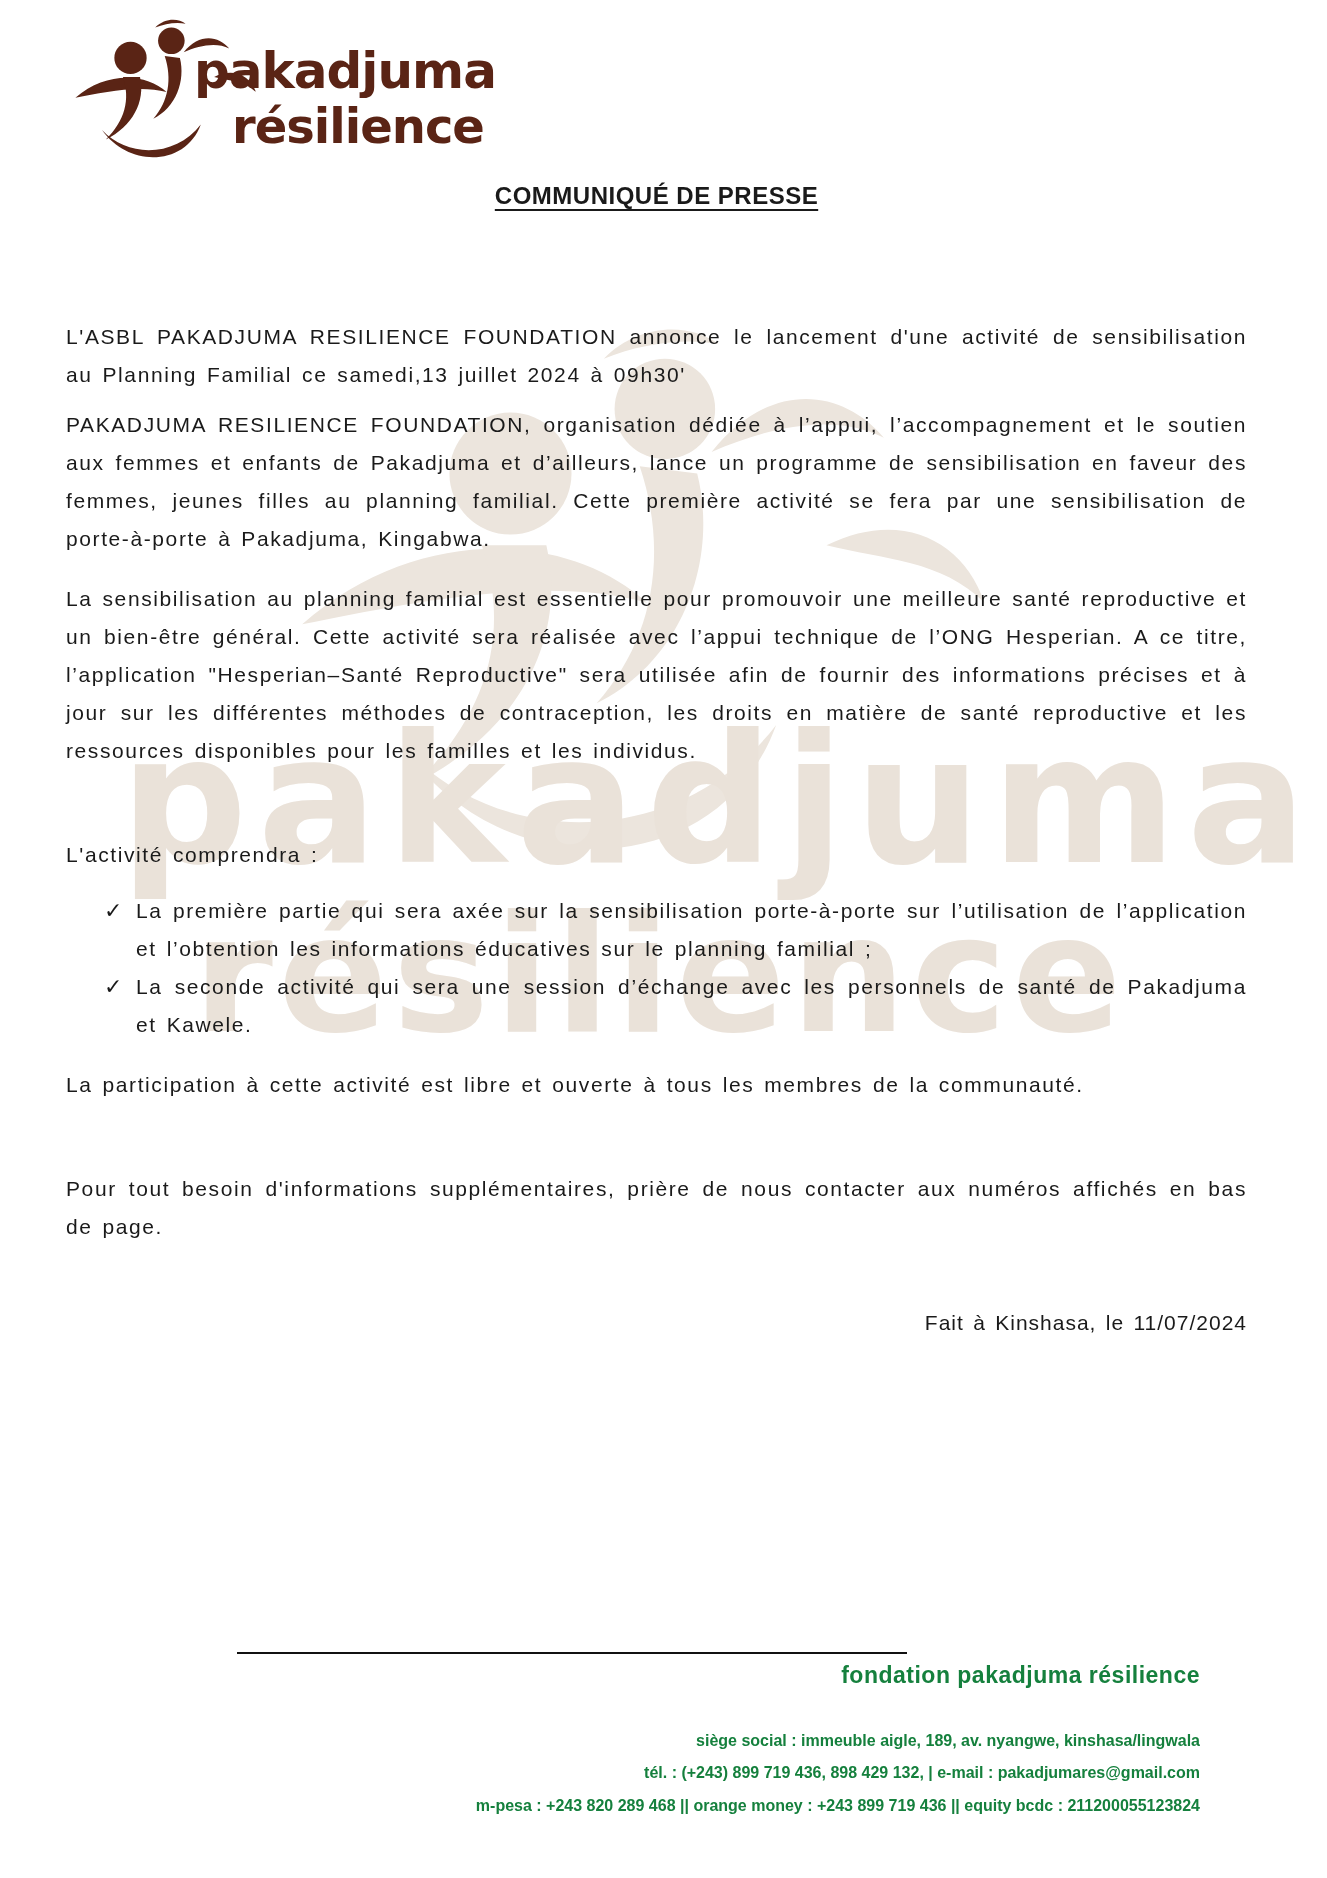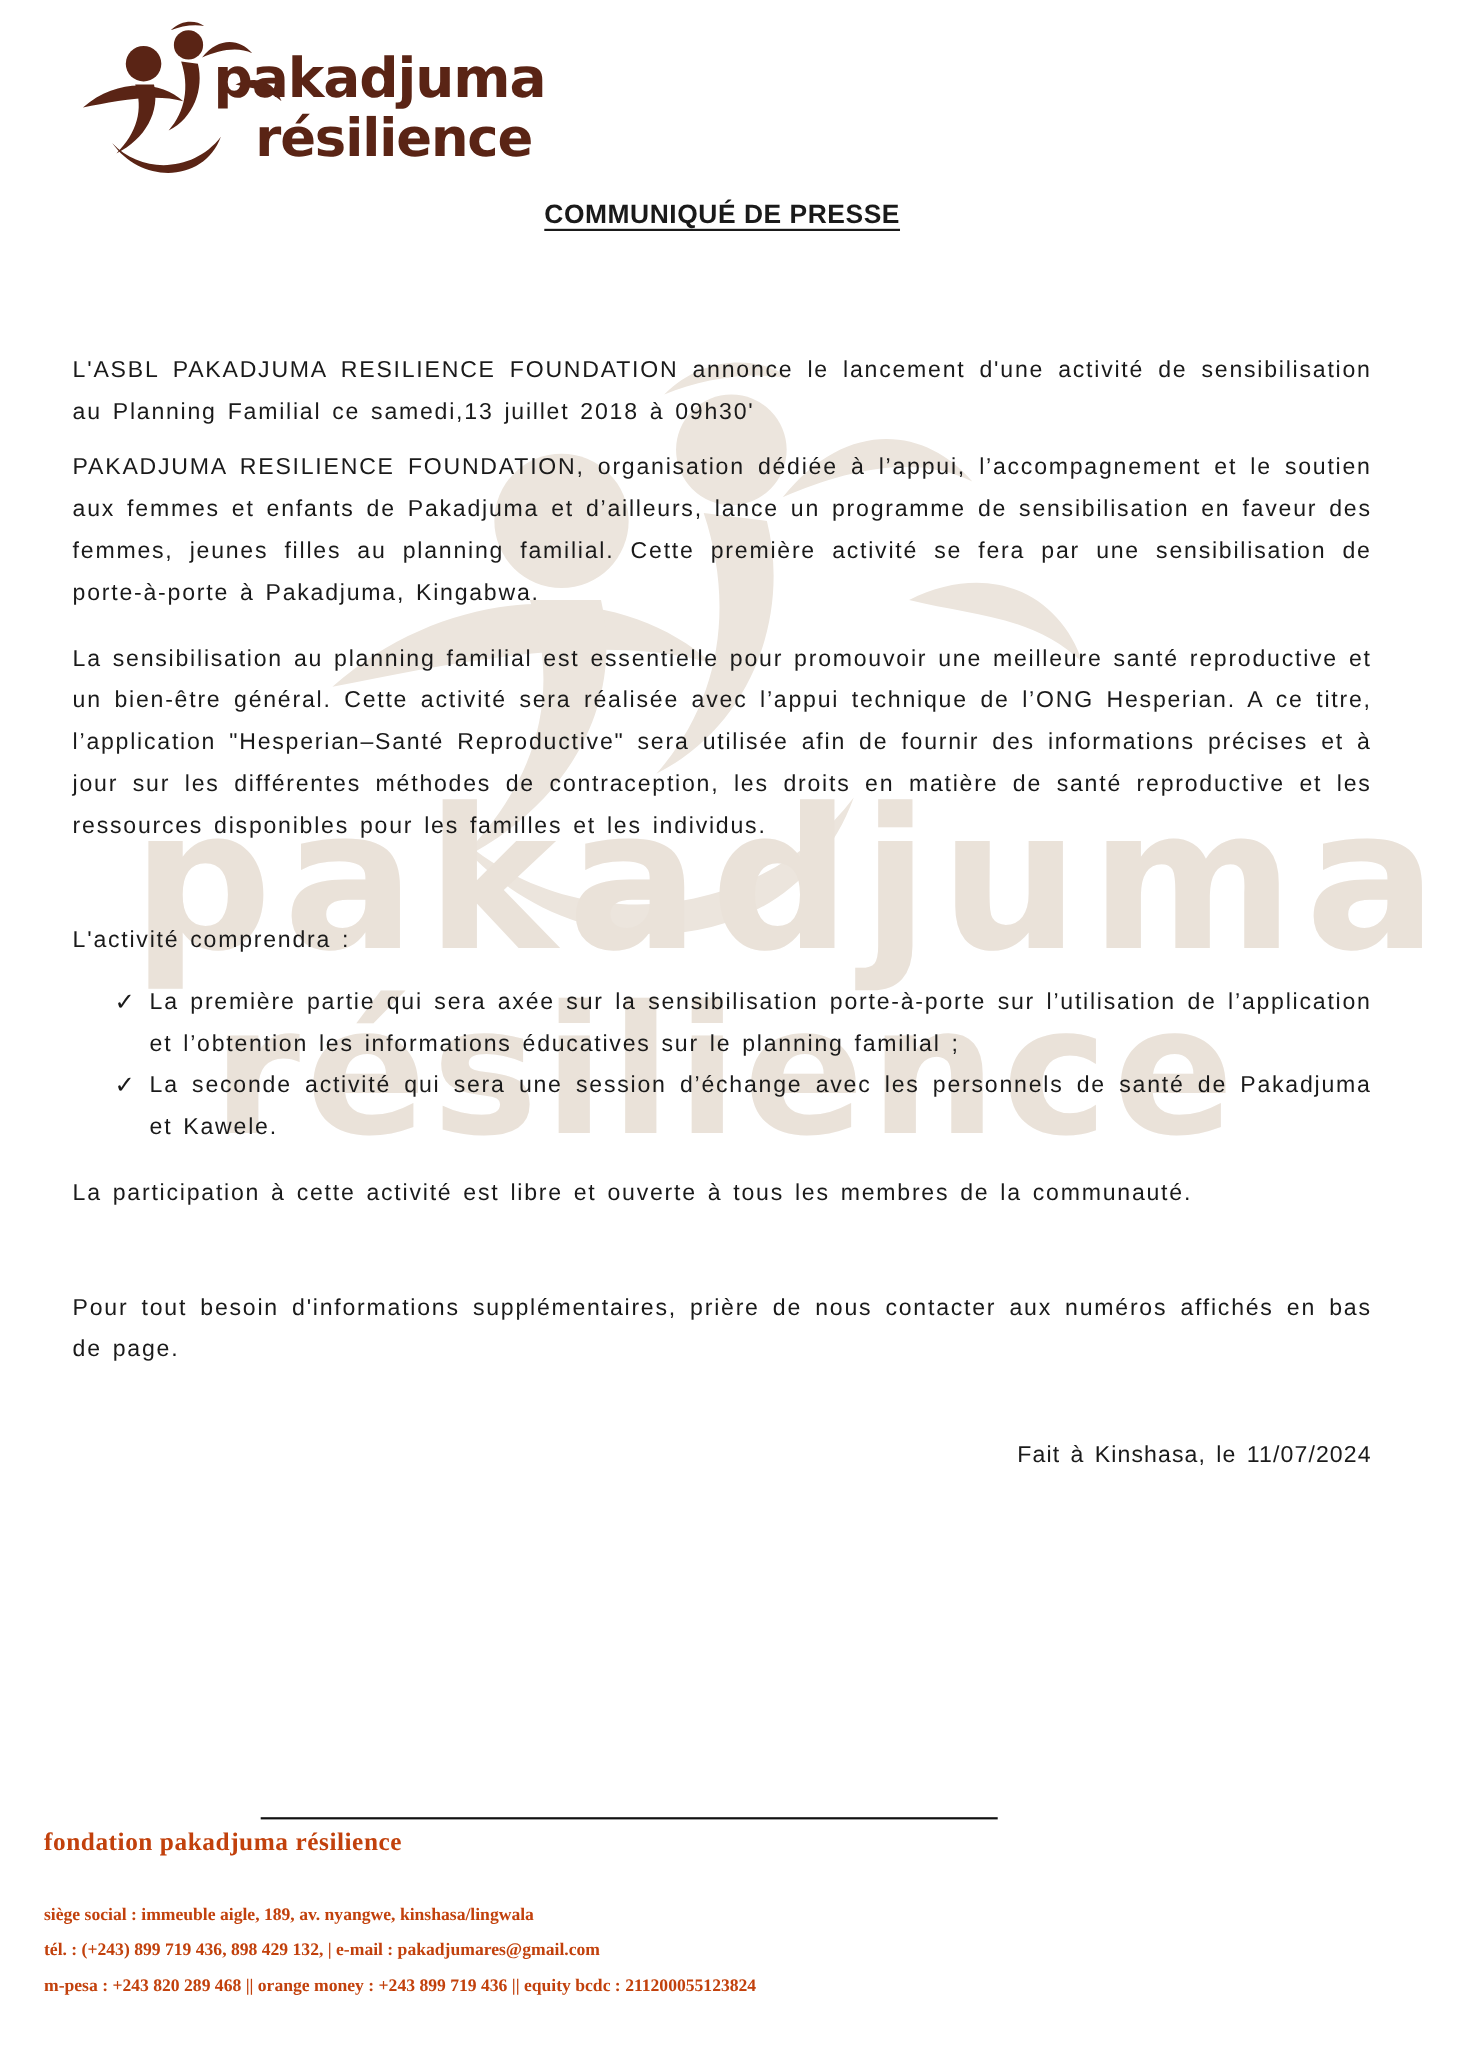--- a/index.html
+++ b/index.html
@@ -57,22 +57,22 @@
 
   .blist{position:absolute;left:66px;top:892px;width:1181px;z-index:1;
     font-size:21px;line-height:38px;letter-spacing:1.6px;word-spacing:2.5px;}
   .bitem{display:flex;align-items:flex-start;}
   .bcheck{width:32px;margin-left:38px;flex:none;font-size:22px;}
   .btext{flex:1;text-align:justify;}
 
   
   .footer-divider{position:absolute;left:237px;top:1652px;width:670px;height:2px;background:#111;z-index:1;}
   .fline{
-    position:absolute;left:40px;width:1160px;text-align:left;z-index:1;
-    font-family:Liberation Serif, serif;font-weight:700;color:#c2410c;
+    position:absolute;left:40px;width:1160px;text-align:right;z-index:1;
+    font-family:Liberation Sans, sans-serif;font-weight:700;color:#15803d;
     white-space:nowrap;
   }
   .f-org{top:1662px;font-size:23px;letter-spacing:0.5px;}
   .f-reg{top:1701px;font-size:16px;}
   .f-addr{top:1732px;font-size:16px;}
   .f-tel{top:1764px;font-size:16px;}
   .f-pay{top:1797px;font-size:16px;}
 </style>
 </head>
 <body>
@@ -108,21 +108,21 @@
       <use href="#logo-mark"></use>
     </svg>
     <div class="logo-word logo-w1">pakadjuma</div>
     <div class="logo-word logo-w2">résilience</div>
   </div>
 
   <div class="title">
     <span>COMMUNIQUÉ DE PRESSE</span>
   </div>
 
-  <div class="para p1">L'ASBL PAKADJUMA RESILIENCE FOUNDATION annonce le lancement d'une activité de sensibilisation au Planning Familial ce samedi,13 juillet 2018 à 09h30'</div>
+  <div class="para p1">L'ASBL PAKADJUMA RESILIENCE FOUNDATION annonce le lancement d'une activité de sensibilisation au Planning Familial ce samedi,13 juillet 2024 à 09h30'</div>
   <div class="para p2">PAKADJUMA RESILIENCE FOUNDATION, organisation dédiée à l’appui, l’accompagnement et le soutien aux femmes et enfants de Pakadjuma et d’ailleurs, lance un programme de sensibilisation en faveur des femmes, jeunes filles au planning familial. Cette première activité se fera par une sensibilisation de porte-à-porte à Pakadjuma, Kingabwa.</div>
   <div class="para p3">La sensibilisation au planning familial est essentielle pour promouvoir une meilleure santé reproductive et un bien-être général. Cette activité sera réalisée avec l’appui technique de l’ONG Hesperian. A ce titre, l’application "Hesperian–Santé Reproductive" sera utilisée afin de fournir des informations précises et à jour sur les différentes méthodes de contraception, les droits en matière de santé reproductive et les ressources disponibles pour les familles et les individus.</div>
   <div class="para pintro">L'activité comprendra :</div>
 
   <div class="blist">
     <div class="bitem">
       <span class="bcheck">✓</span>
       <span class="btext">La première partie qui sera axée sur la sensibilisation porte-à-porte sur l’utilisation de l’application et l’obtention les informations éducatives sur le planning familial ;</span>
     </div>
     <div class="bitem">

